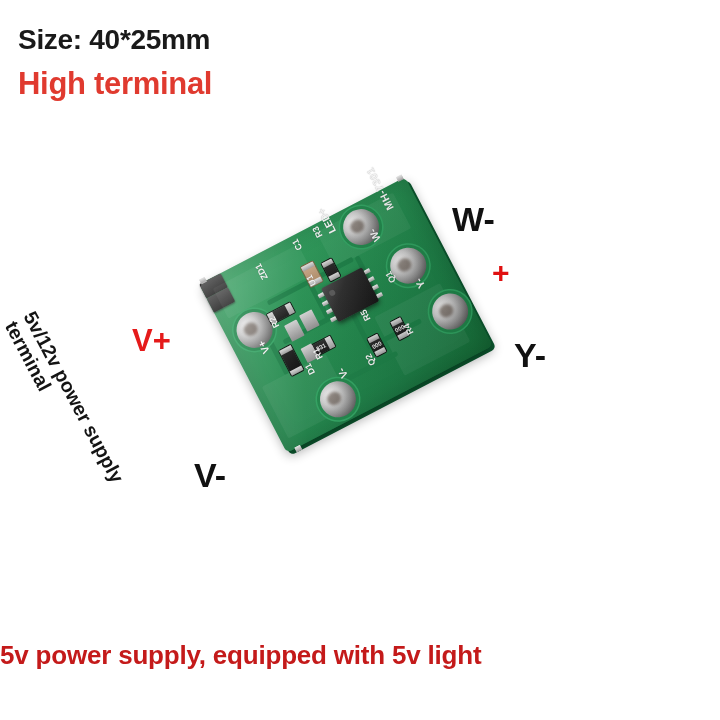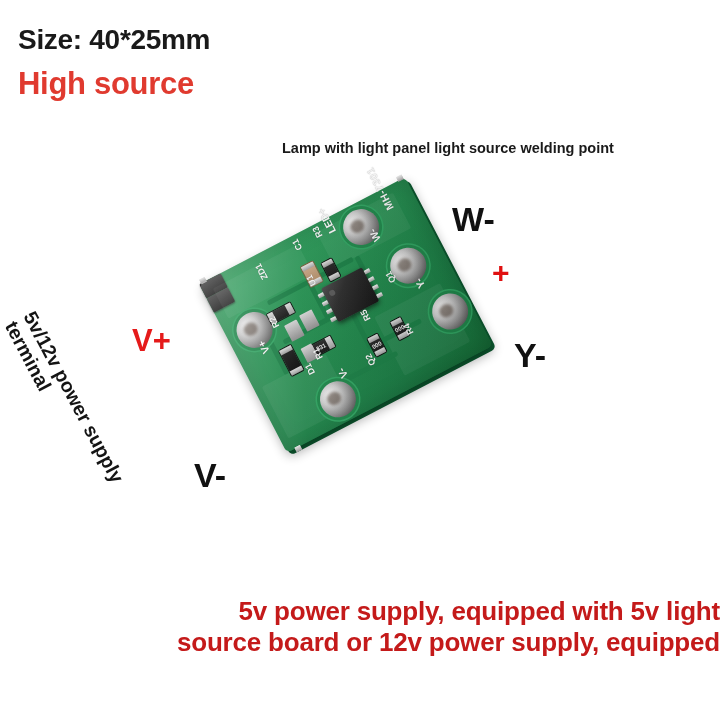--- a/index.html
+++ b/index.html
@@ -46,22 +46,22 @@
     position:absolute;left:38px;top:308px;width:210px;height:40px;
     transform:rotate(62deg);transform-origin:0 0;
   }
   .rot-wrap .ln{
     font-size:19.5px;font-weight:bold;color:#141414;white-space:nowrap;
     line-height:21px;
   }
 
   
   .bottom-copy{
-    position:absolute;left:0;top:596px;width:720px;
-    text-align:right;color:#c41a1a;font-weight:bold;font-size:26px;
+    position:absolute;left:0;top:640px;width:720px;
+    text-align:left;color:#c41a1a;font-weight:bold;font-size:26px;
     line-height:31px;letter-spacing:-0.2px;
   }
   .bottom-copy div{white-space:nowrap;}
 
   
   #pcb-stage{
     position:absolute;left:186px;top:196px;width:320px;height:310px;
   }
   .board{
     position:absolute;left:44px;top:24px;width:232px;height:190px;
@@ -136,23 +136,22 @@
   
   .trace{position:absolute;background:#1a7c44;border-radius:2px;}
   .pour{position:absolute;background:rgba(255,255,255,0.055);border-radius:2px;}
 </style>
 </head>
 <body>
 
 <div id="stage">
 
   <div class="size-title">Size: 40*25mm</div>
-  <div class="high-current">High source</div>
-
-  <div class="lamp-caption">Lamp with light panel light source welding point</div>
+  <div class="high-current">High terminal</div>
+
 
   <div class="rot-wrap">
     <div class="ln">5v/12v power supply</div>
     <div class="ln">terminal</div>
   </div>
 
   <div class="callout w-minus">W-</div>
   <div class="callout y-minus">Y-</div>
   <div class="callout v-minus">V-</div>
   <div class="callout v-plus">V+</div>
@@ -275,16 +274,15 @@
       <div class="silk" style="left:168px;top:88px;transform:rotate(-90deg);transform-origin:0 0;">Q1</div>
       <div class="silk" style="left:112px;top:152px;transform:rotate(-90deg);transform-origin:0 0;">Q2</div>
 
       <div class="silk big" style="left:198px;top:22px;transform:rotate(-90deg);transform-origin:0 0;letter-spacing:0.5px;">MH-7301</div>
 
     </div>
   </div>
 
   <div class="bottom-copy">
     <div>5v power supply, equipped with 5v light</div>
-    <div>source board or 12v power supply, equipped</div>
   </div>
 
 </div>
 
 </body></html>

